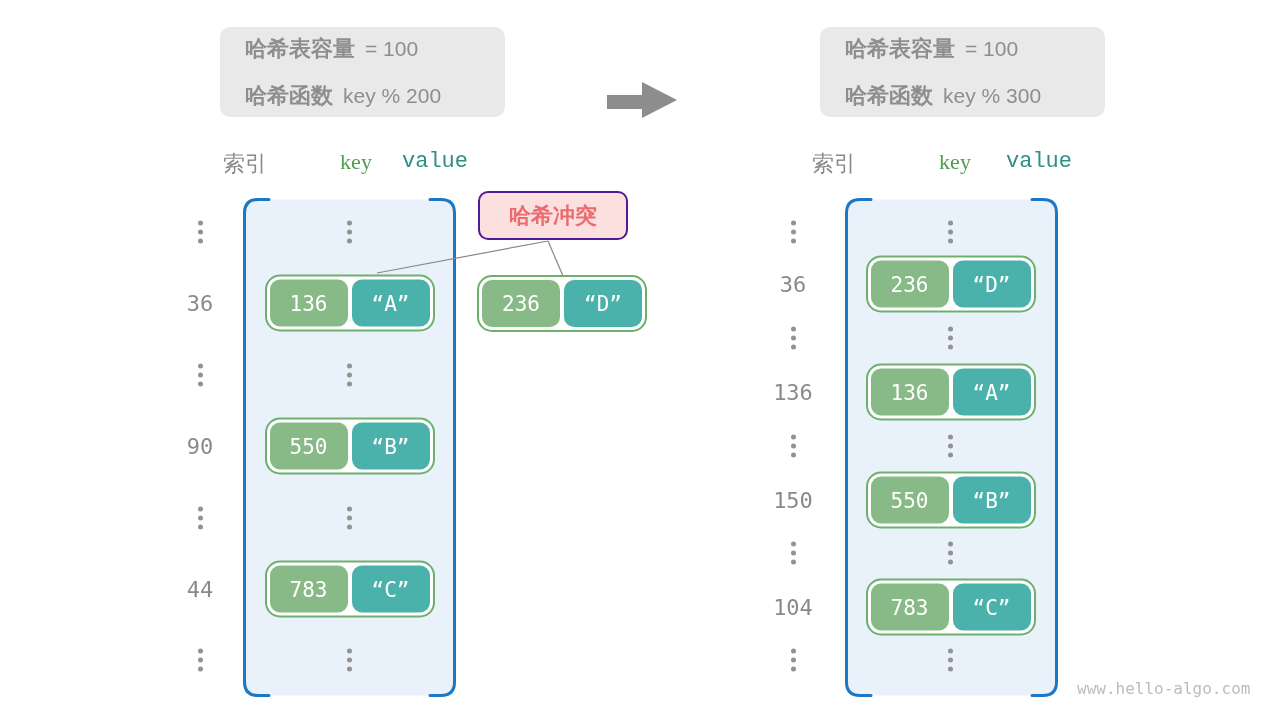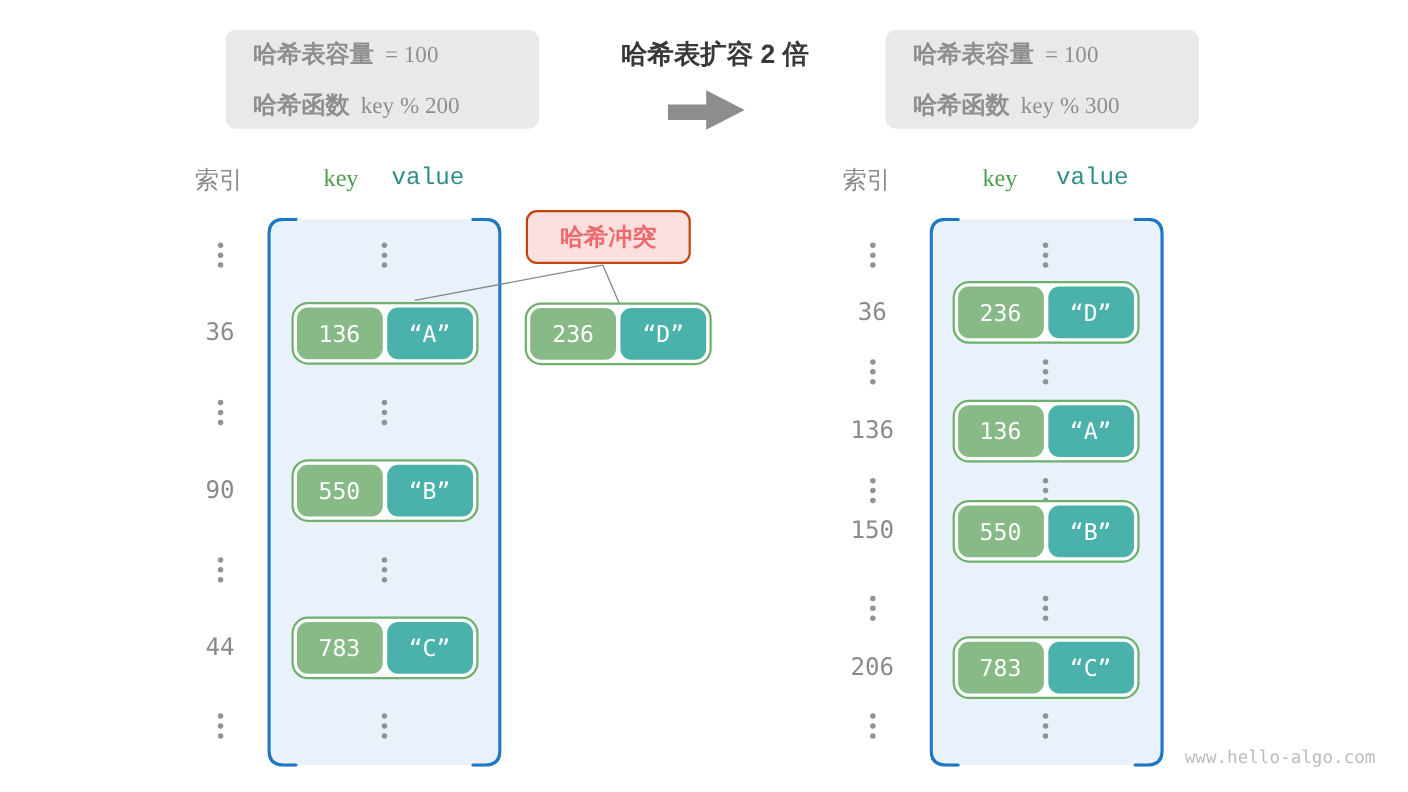--- a/index.html
+++ b/index.html
@@ -2,33 +2,33 @@
 <html><head>
 <meta charset="utf-8">
 <style>
   html,body{margin:0;padding:0;background:#fff;}
   .canvas{position:relative;width:1280px;height:720px;background:#ffffff;overflow:hidden;
           font-family:"Liberation Sans",sans-serif;}
 
   
   .info-box{position:absolute;top:27px;width:285px;height:90px;background:#e9e9e9;
             border-radius:10px;box-sizing:border-box;display:flex;flex-direction:column;
-            justify-content:center;gap:17px;padding-left:25px;color:#8e8e8e;font-size:22px;}
+            justify-content:center;gap:17px;padding-left:25px;color:#8e8e8e;font-size:22px;margin-left:15px;}
   #info-left{left:205px;}
   #info-right{left:805px;}
   .info-line{display:flex;align-items:baseline;gap:10px;white-space:nowrap;}
   .info-label{font-weight:bold;}
-  .info-code{font-family:Liberation Serif, serif;font-size:21px;}
+  .info-code{font-family:Liberation Sans, sans-serif;font-size:21px;}
 
   .main-title{position:absolute;top:33px;left:650px;transform:translateX(-50%);
               font-size:24px;font-weight:bold;color:#383838;white-space:nowrap;}
   .arrow-wrap{position:absolute;left:607px;top:80px;width:70px;height:40px;}
 
   
-  .col-header{position:absolute;top:149px;transform:translateX(-50%);font-size:22px;white-space:nowrap;}
+  .col-header{position:absolute;top:149px;transform:translateX(-50%);font-size:22px;white-space:nowrap;margin-left:46px;}
   .col-header.idx{color:#8a8a8a;}
   .col-header.key{color:#4f9e4f;font-family:Liberation Serif, serif;}
   .col-header.val{color:#2f8f87;font-family:Liberation Mono, monospace;}
 
   
   .table-wrap{position:absolute;top:198px;height:499px;}
   #left-wrap{left:150px;width:306px;}
   #right-wrap{left:743px;width:315px;}
   .table-bg{position:absolute;top:0;}
   #left-wrap .table-bg{left:93px;}
@@ -47,21 +47,21 @@
         color:#ffffff;font-size:21px;font-family:"DejaVu Sans Mono","Liberation Mono",monospace;}
   .cell.key{background:#87ba86;}
   .cell.val{background:#4bb2ab;}
 
   
   .dots{display:flex;flex-direction:column;gap:4px;align-items:center;}
   .dots i{width:5px;height:5px;border-radius:50%;background:#929292;display:block;}
 
   
   .collision-label{position:absolute;left:478px;top:191px;width:150px;height:49px;box-sizing:border-box;
-                   background:#fcdfdf;border:2px solid #c2410c;border-radius:10px;
+                   background:#fcdfdf;border:2px solid #4c1d95;border-radius:10px;
                    display:flex;align-items:center;justify-content:center;
                    font-size:22px;font-weight:bold;color:#ec6b6e;}
   .floating-pair{position:absolute;left:477px;top:275px;}
 
   .overlay{position:absolute;left:0;top:0;pointer-events:none;}
 
   .watermark{position:absolute;left:1077px;top:679px;font-size:16px;color:#bcbcbc;
              font-family:"DejaVu Sans Mono","Liberation Mono",monospace;white-space:nowrap;}
 </style>
 </head>
@@ -73,21 +73,20 @@
     <div class="info-line">
       <span class="info-label">哈希表容量</span>
       <span class="info-code">= 100</span>
     </div>
     <div class="info-line">
       <span class="info-label">哈希函数</span>
       <span class="info-code">key % 200</span>
     </div>
   </div>
 
-  <div class="main-title">哈希表扩容 2 倍</div>
   <div class="arrow-wrap">
     <svg width="70" height="40" viewBox="0 0 70 40">
       <polygon points="0,15 35,15 35,2 70,20 35,38 35,29 0,29" fill="#8d8d8d"></polygon>
     </svg>
   </div>
 
   <div class="info-box" id="info-right">
     <div class="info-line">
       <span class="info-label">哈希表容量</span>
       <span class="info-code">= 100</span>
@@ -283,21 +282,21 @@
         </div>
       <div class="slot">
           <div class="dots">
             <i></i>
             <i></i>
             <i></i>
           </div>
         </div>
     </div>
 
-    <div class="row" style="top:285px">
+    <div class="row" style="top:302px">
       <div class="idx">150</div>
       <div class="slot">
         <div class="pair">
           <div class="cell key">550</div>
           <div class="cell val">“B”</div>
         </div>
       </div>
     </div>
 
     <div class="row" style="top:355px">
@@ -311,21 +310,21 @@
       <div class="slot">
           <div class="dots">
             <i></i>
             <i></i>
             <i></i>
           </div>
         </div>
     </div>
 
     <div class="row" style="top:409px">
-      <div class="idx">206</div>
+      <div class="idx">104</div>
       <div class="slot">
         <div class="pair">
           <div class="cell key">783</div>
           <div class="cell val">“C”</div>
         </div>
       </div>
     </div>
 
     <div class="row" style="top:462px">
       <div class="idx">

